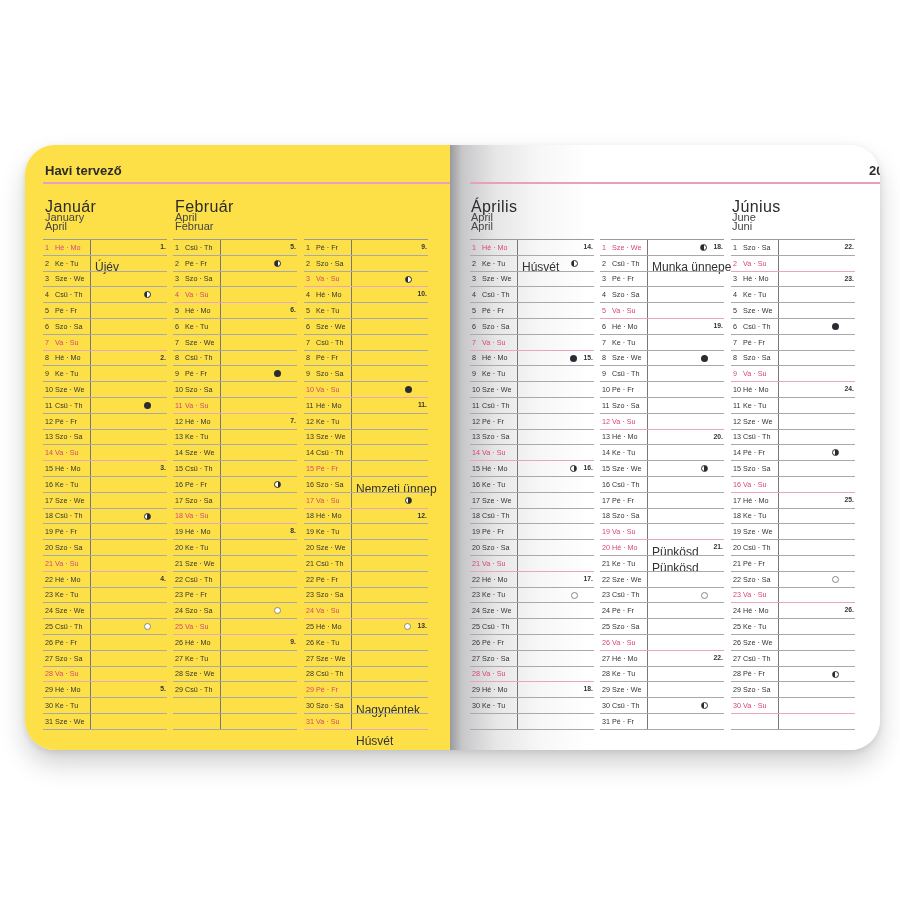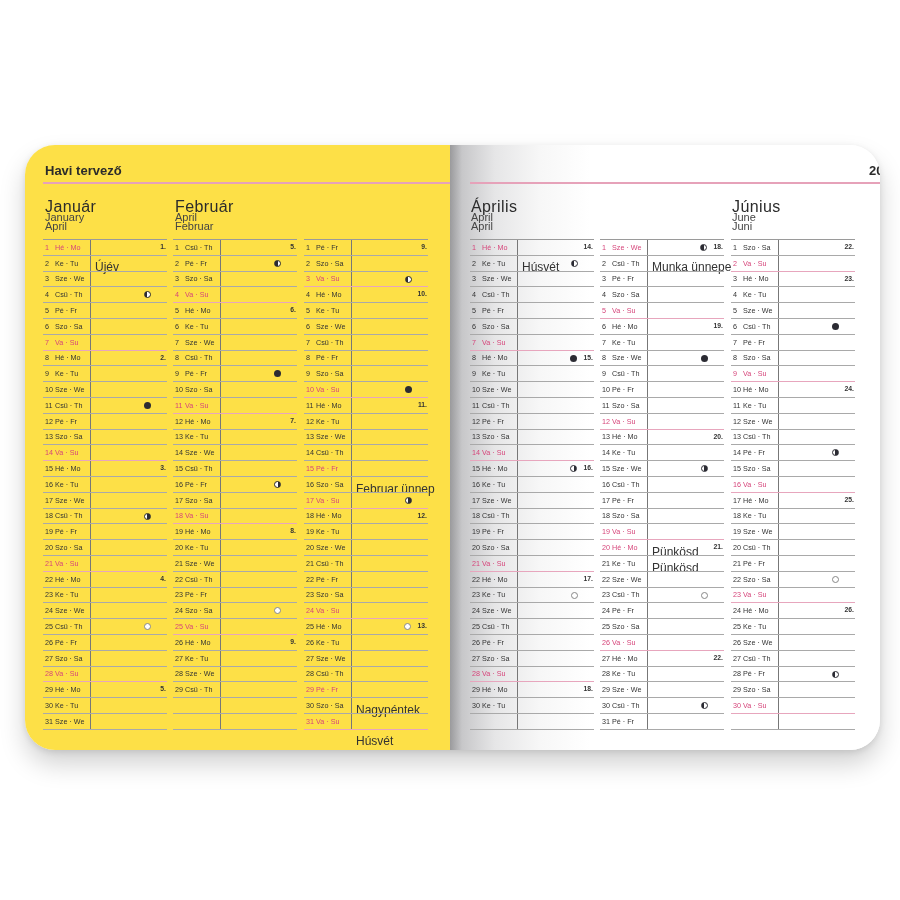--- a/index.html
+++ b/index.html
@@ -494,21 +494,21 @@
         </div>
         <div class="row">
           <span class="dnum">14</span>
           <span class="dname">Csü · Th</span>
           <div class="cell"></div>
         </div>
         <div class="row holiday">
           <span class="dnum">15</span>
           <span class="dname">Pé · Fr</span>
           <div class="cell">
-            <span class="note">Februar ünnep</span>
+            <span class="note">Nemzeti ünnep</span>
           </div>
         </div>
         <div class="row">
           <span class="dnum">16</span>
           <span class="dname">Szo · Sa</span>
           <div class="cell"></div>
         </div>
         <div class="row sun">
           <span class="dnum">17</span>
           <span class="dname">Va · Su</span>

